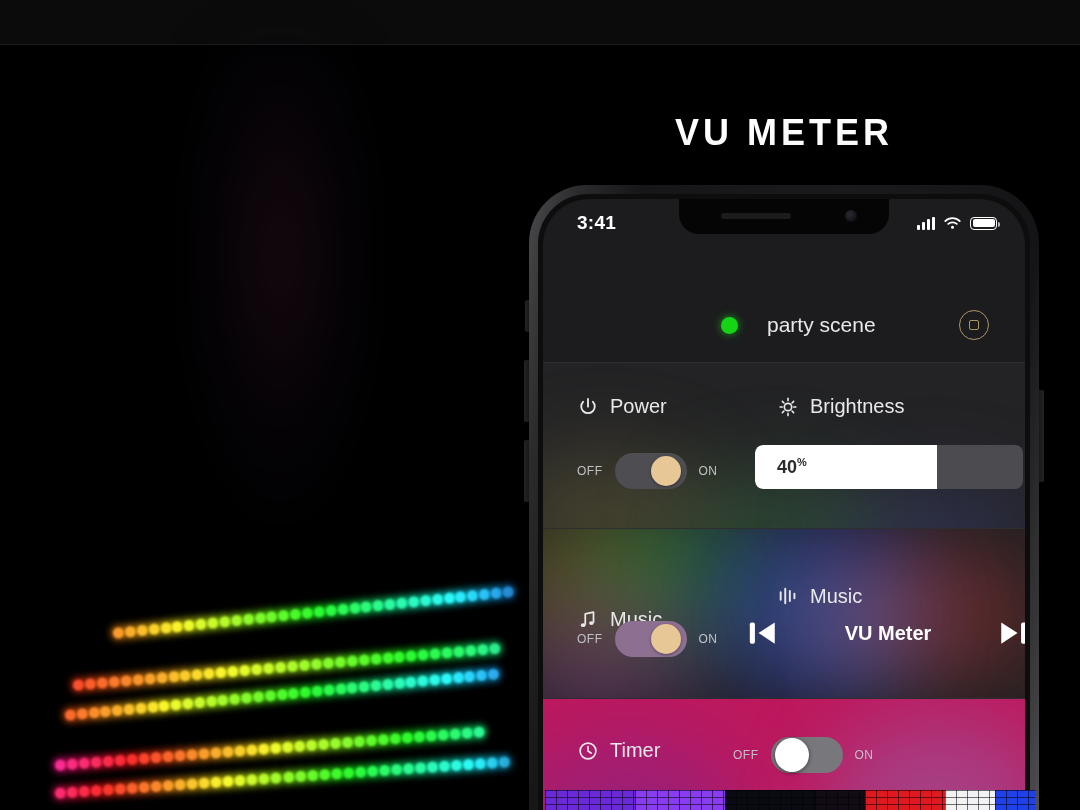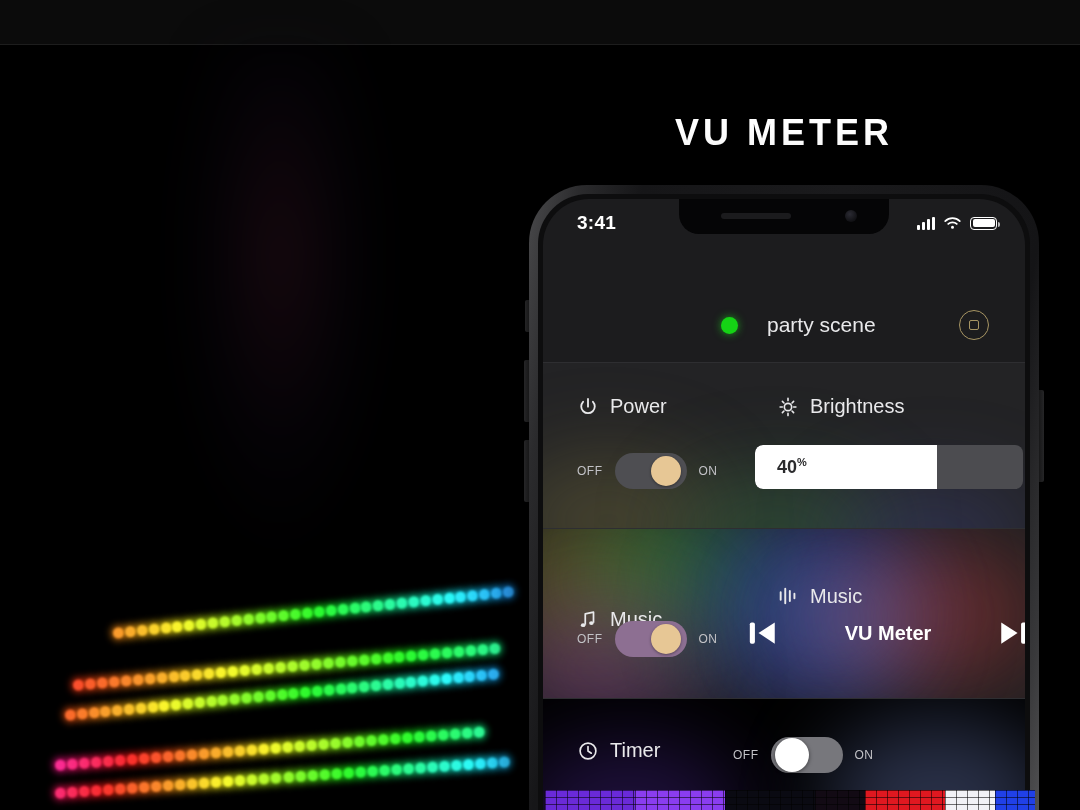--- a/index.html
+++ b/index.html
@@ -110,21 +110,21 @@
     position:absolute; right:36px; top:50%; transform:translateY(-50%);
     width:30px; height:30px; border-radius:50%; border:1.6px solid #a79563;
     display:flex; align-items:center; justify-content:center;
   }
   .scene-action i { display:block; width:10px; height:10px; border:1.6px solid #a79563; border-radius:2px; }
 
   
   .panel { position:absolute; left:0; width:100%; border-top:1px solid #2e2e31; }
   .panel-pwr    { top:163px; height:166px; background:#232325; }
   .panel-music  { top:329px; height:170px; background:#1f1f21; }
-  .panel-timer  { top:499px; height:112px; background:#000000; }
+  .panel-timer  { top:499px; height:112px; background:#be185d; }
 
   .glow { position:absolute; inset:0; overflow:hidden; pointer-events:none; }
   .blob { position:absolute; border-radius:50%; filter:blur(42px); }
 
   .panel-content { position:relative; z-index:2; width:100%; height:100%; }
 
   .row-labels { position:absolute; top:32px; left:0; width:100%; display:flex; }
   .lbl { display:flex; align-items:center; gap:11px; color:#e9e9eb; font-size:20px; }
   .lbl-pwr   { margin-left:34px; width:200px; }
   .lbl-bright{ margin-left:0px; }

